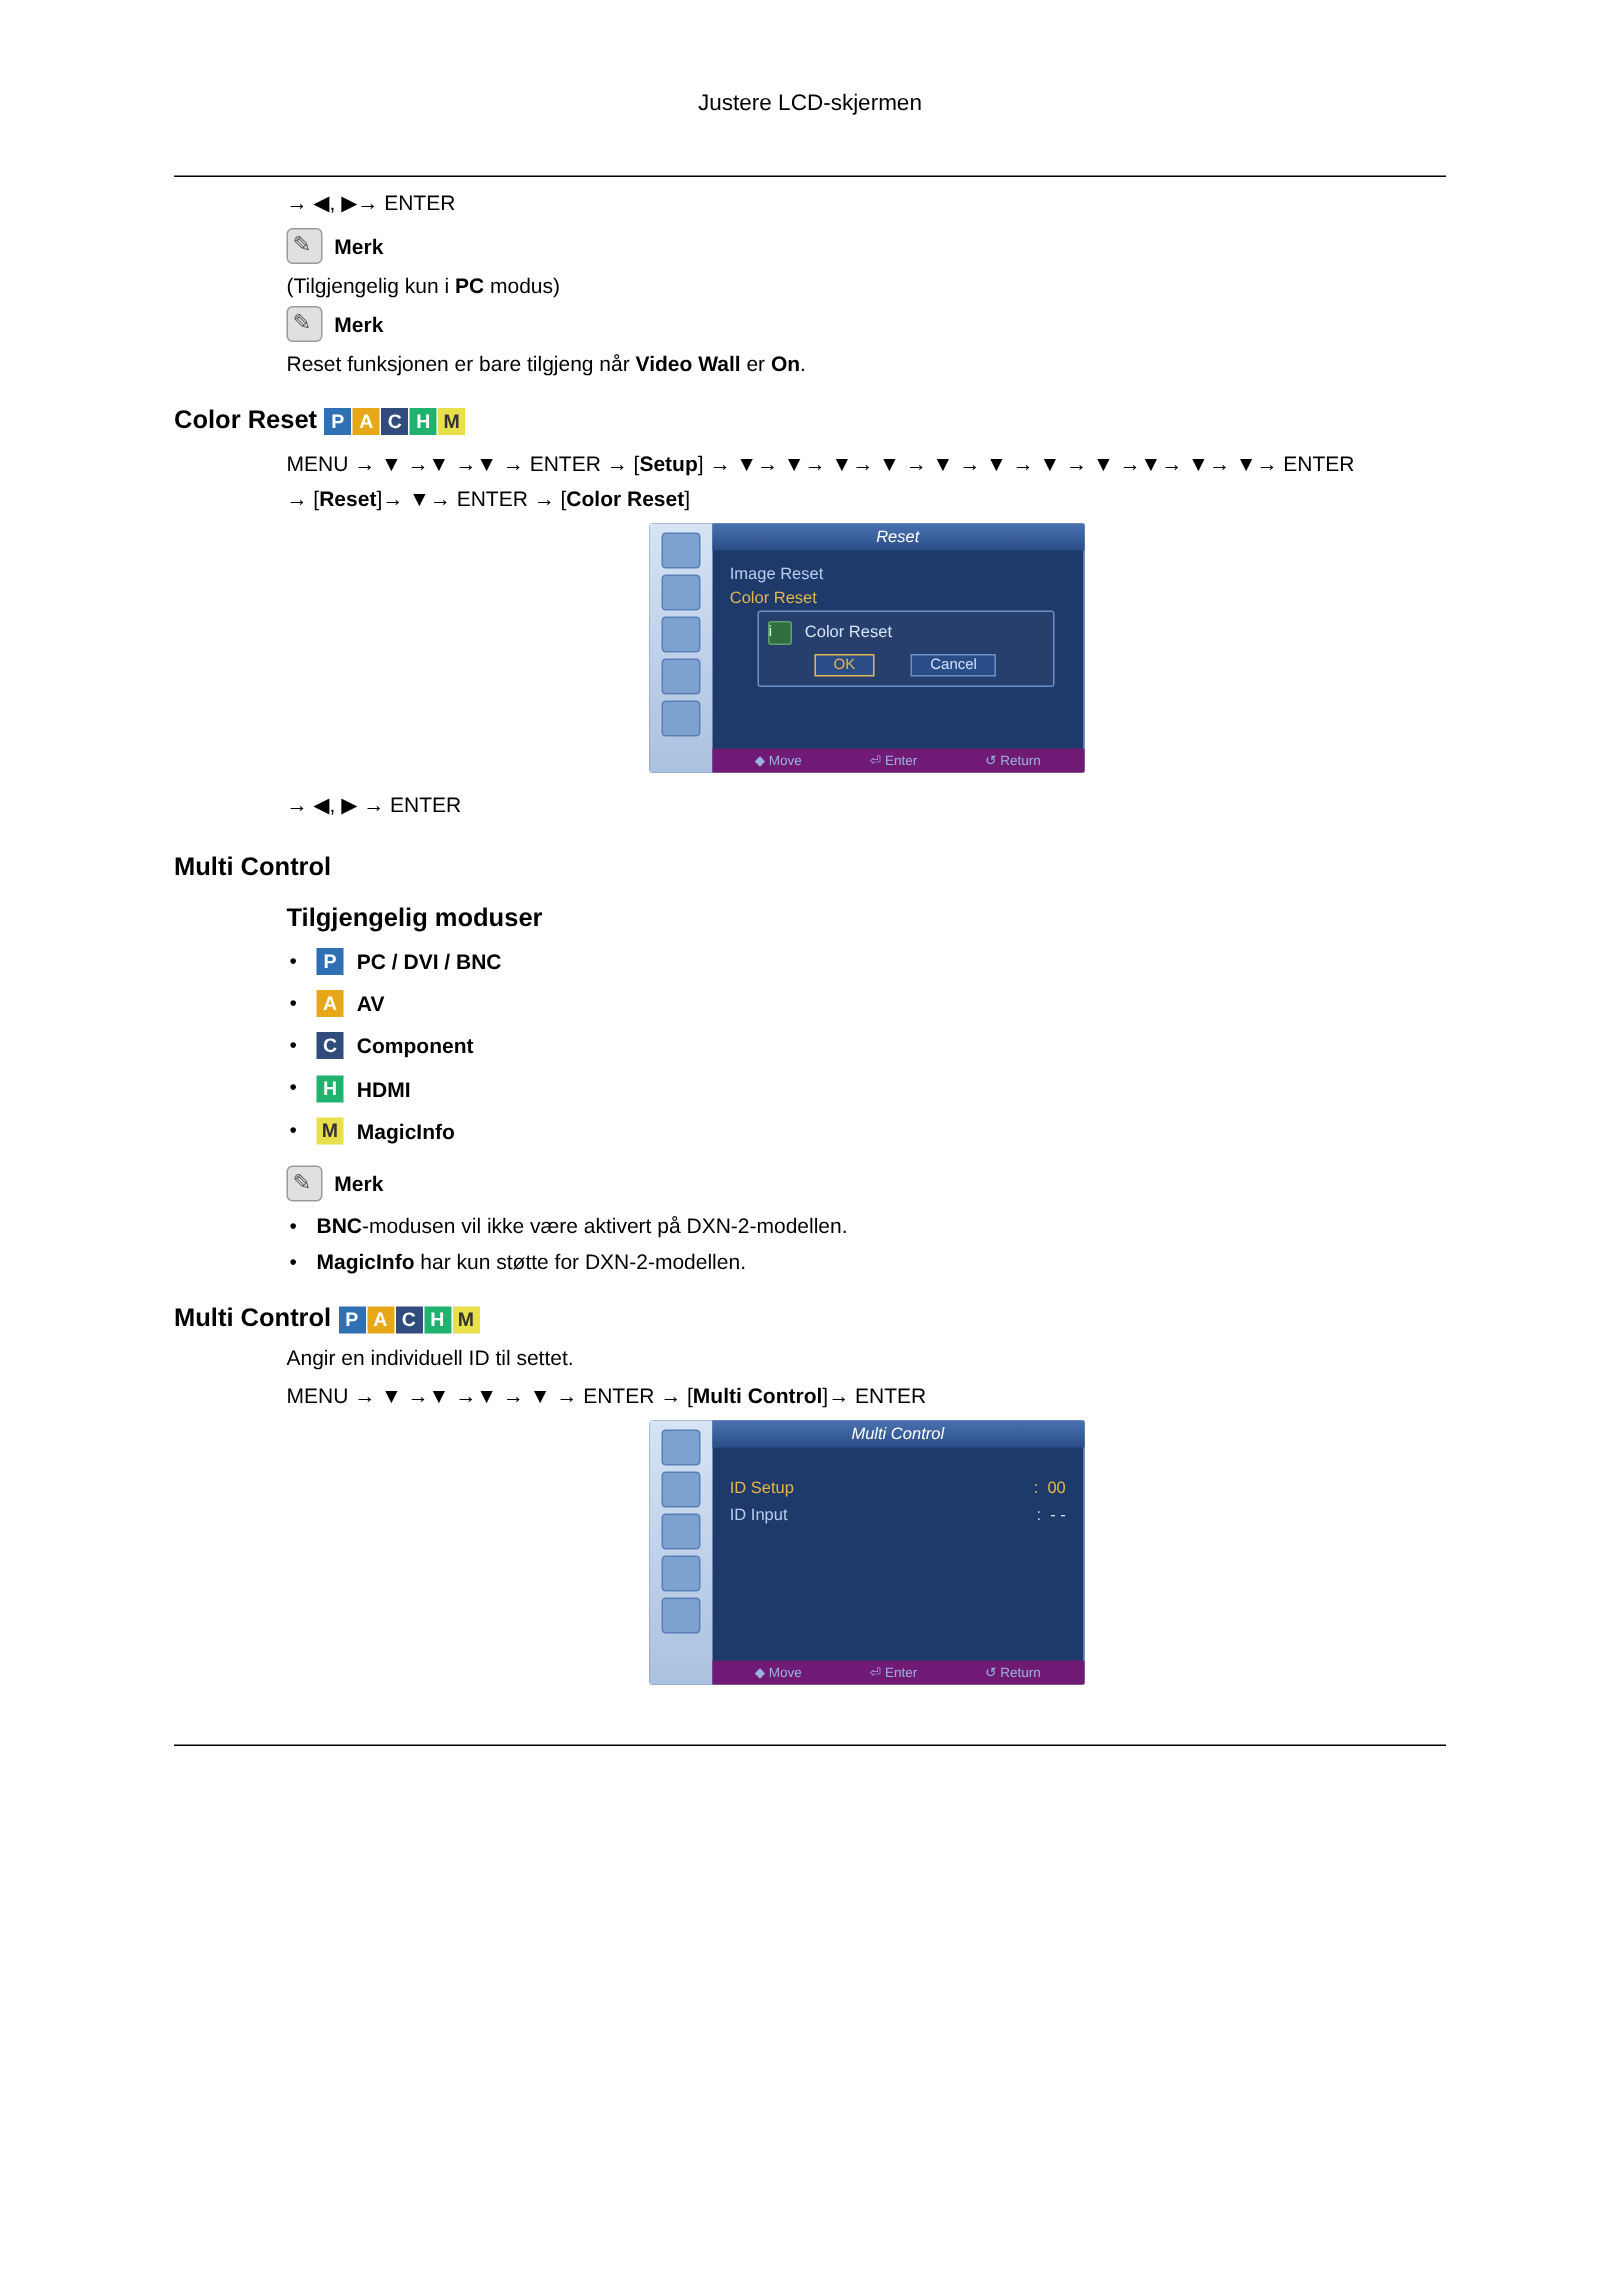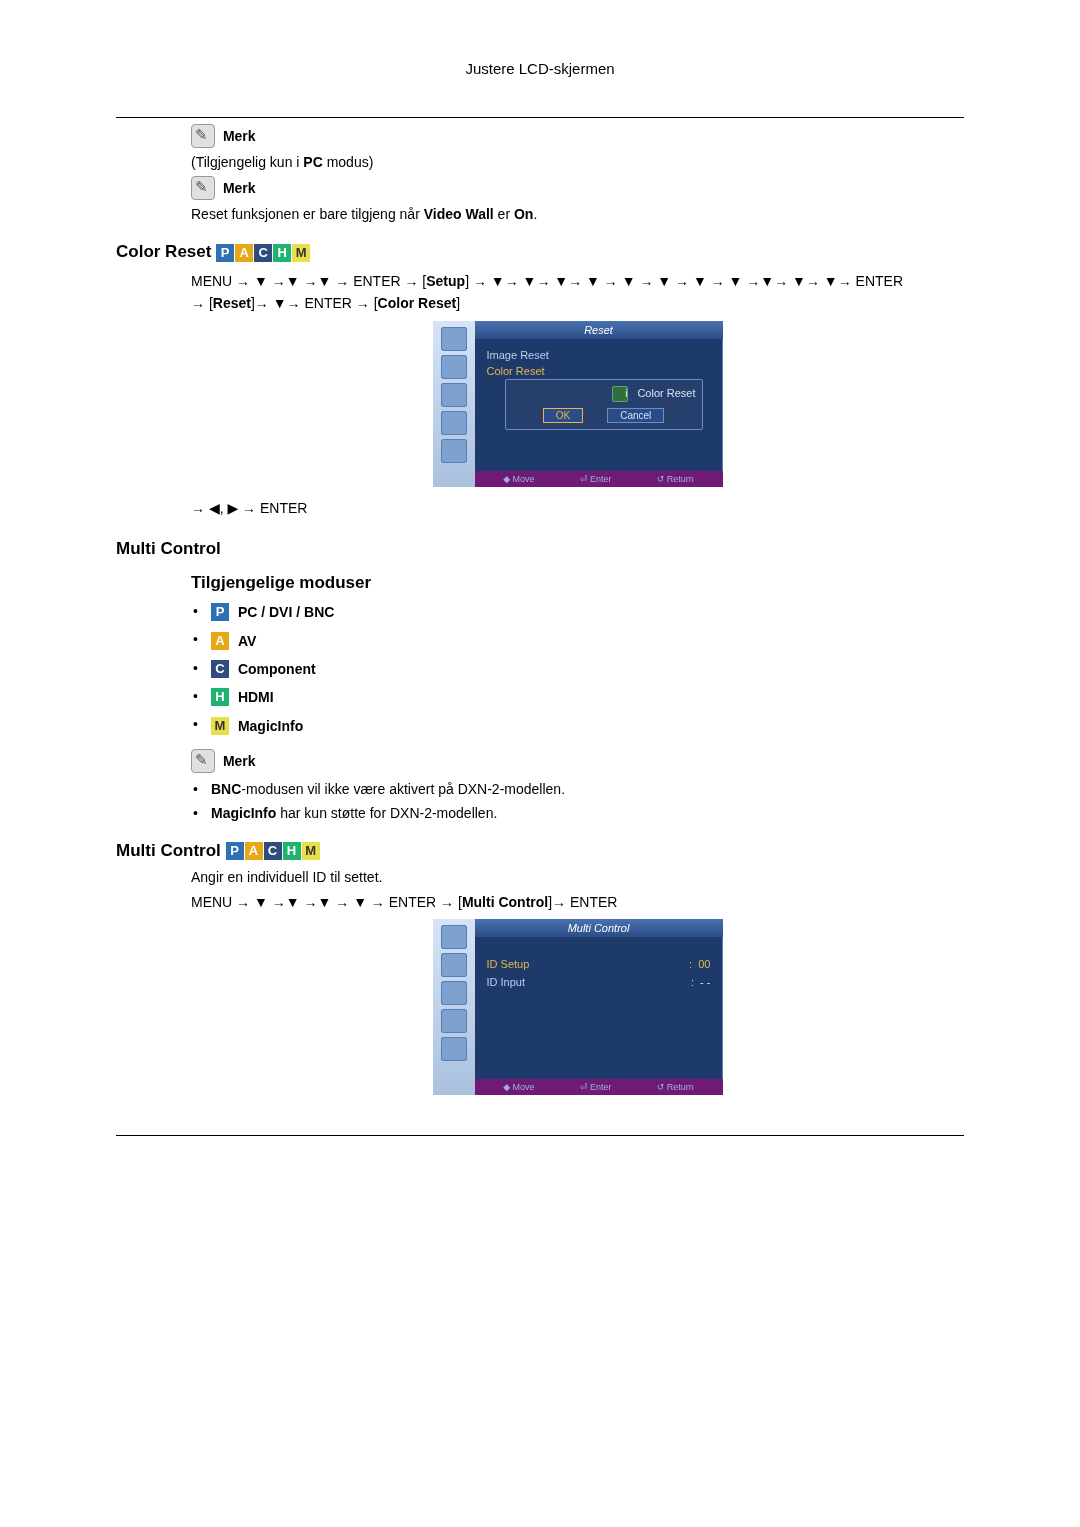--- a/index.html
+++ b/index.html
@@ -179,21 +179,21 @@
     position: absolute;
     top: 40px;
     left: 30px;
     right: 20px;
     background: #263f6c;
     border: 1px solid #6a8fc8;
     border-radius: 2px;
     padding: 6px;
   }
   .osd-dialog-title {
-    text-align: right;
+    text-align: left;
     color: #d6e4f5;
     font-size: 11px;
     margin-bottom: 6px;
   }
   .osd-dialog-title .i {
     display:inline-block;
     width:14px;height:14px;
     border:1px solid #5fa36e;
     background:#2f6f3f;
     border-radius:2px;
@@ -241,20 +241,21 @@
   }
 </style>
 </head>
 <body>
 
 <div class="page">
   <div class="header-title">Justere LCD-skjermen</div>
   <div class="hr-top"></div>
 
   <div class="content-indent">
+    <div class="row nav-seq">→ ◀, ▶→ ENTER</div>
     <div class="row">
       <span class="note-icon"></span>
       <span class="note-label">Merk</span>
     </div>
     <div class="row">
       <span>(Tilgjengelig kun i </span><b>PC</b><span> modus)</span>
     </div>
     <div class="row">
       <span class="note-icon"></span>
       <span class="note-label">Merk</span>
@@ -305,21 +306,21 @@
           <span>↺ Return</span>
         </div>
       </div>
     </div>
 
     <div class="row nav-seq">→ ◀, ▶ → ENTER</div>
   </div>
 
   <div class="section-h">Multi Control</div>
   <div class="content-indent">
-    <div class="section-h-sub">Tilgjengelige moduser</div>
+    <div class="section-h-sub">Tilgjengelig moduser</div>
     <ul class="mode-list">
       <li>
         <span class="badge badge-P">P</span>
         <span class="mode-label">PC / DVI / BNC</span>
       </li>
       <li>
         <span class="badge badge-A">A</span>
         <span class="mode-label">AV</span>
       </li>
       <li>

